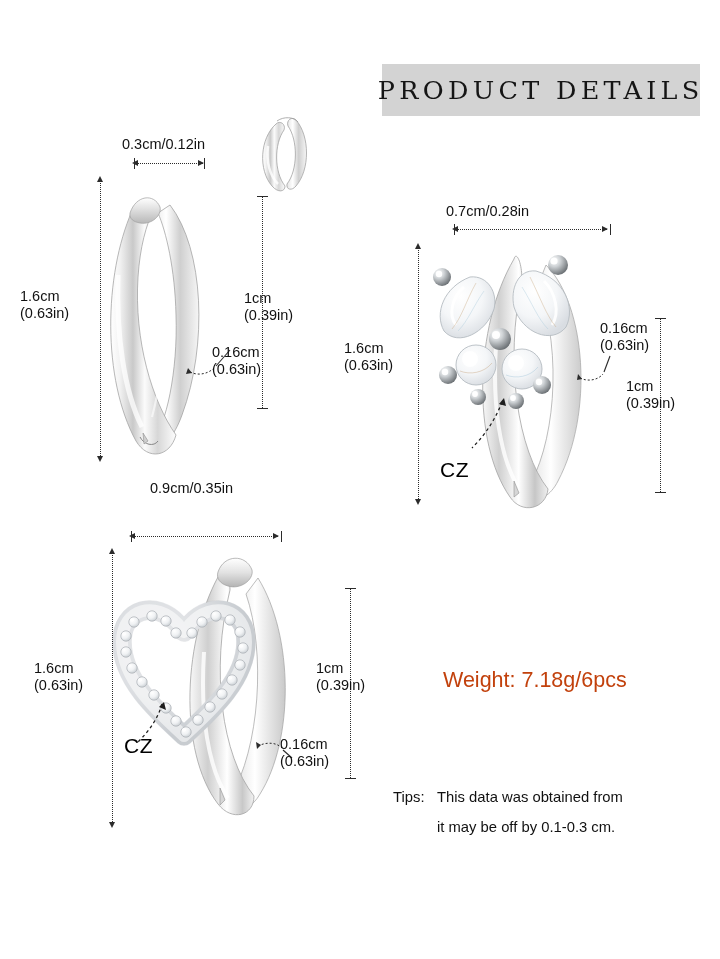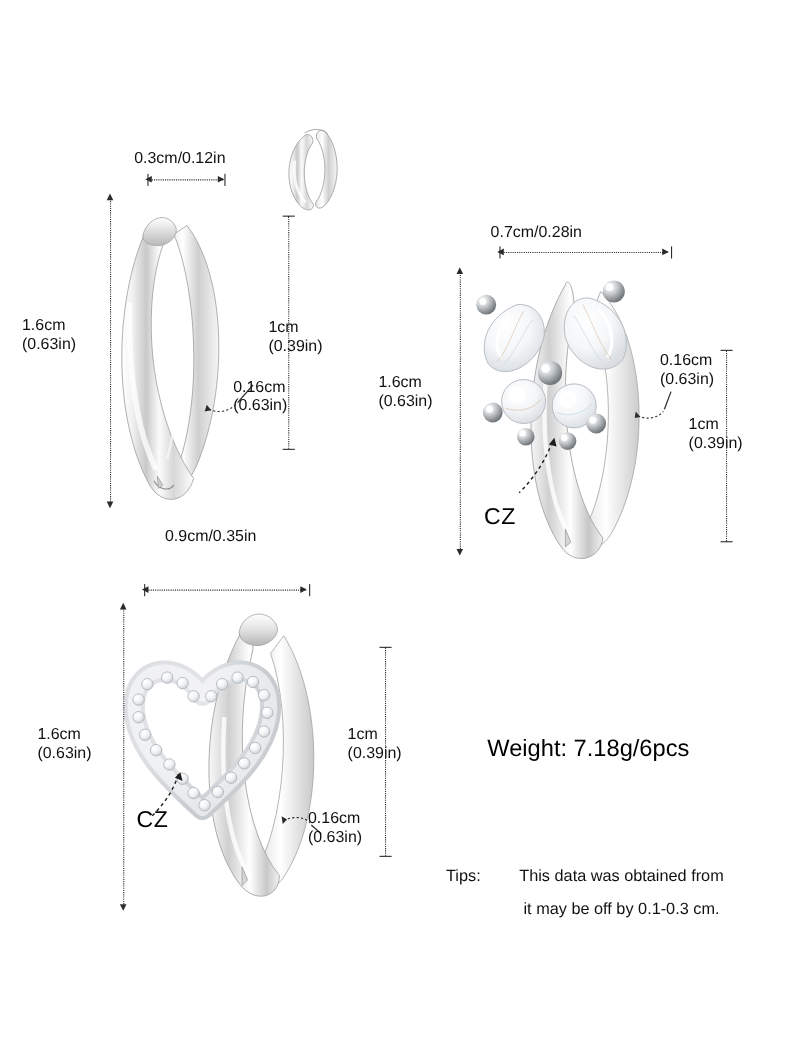--- a/index.html
+++ b/index.html
@@ -77,42 +77,45 @@
     border-bottom:6px solid #2b2b2b;
   }
   .arrow.down{
     border-left:3.2px solid transparent;border-right:3.2px solid transparent;
     border-top:6px solid #2b2b2b;
   }
 
   
   .weight{
     font-size:21.5px;
-    color:#000000;
+    color:#c2410c;
     white-space:nowrap;
     font-family:"Liberation Sans", sans-serif;
   }
   .tips-wrap{
     font-size:14.8px;
     line-height:30px;
     color:#111;
     width:300px;
   }
   .tips-row{display:flex;}
-  .tips-key{width:44px;flex:none;text-align:right;}
+  .tips-key{width:44px;flex:none;}
   .tips-body{flex:1;}
-  .tips-body div{white-space:nowrap;text-align:center;}
+  .tips-body div{white-space:nowrap;}
 
   svg{display:block;overflow:visible;}
 </style>
 </head>
 <body>
 
 <div class="stage">
 
+  <div class="abs header-band">
+    <span class="header-title">PRODUCT DETAILS</span>
+  </div>
 
   <div class="abs" style="left:96px;top:165px;width:140px;height:300px;">
     <svg width="140" height="300" viewBox="0 0 140 300">
       <defs>
         <linearGradient id="silverA" x1="0" y1="0" x2="1" y2="0">
           <stop offset="0%" stop-color="#ffffff"></stop>
           <stop offset="14%" stop-color="#f2f2f2"></stop>
           <stop offset="34%" stop-color="#c9c9c9"></stop>
           <stop offset="52%" stop-color="#fbfbfb"></stop>
           <stop offset="72%" stop-color="#d7d7d7"></stop>

